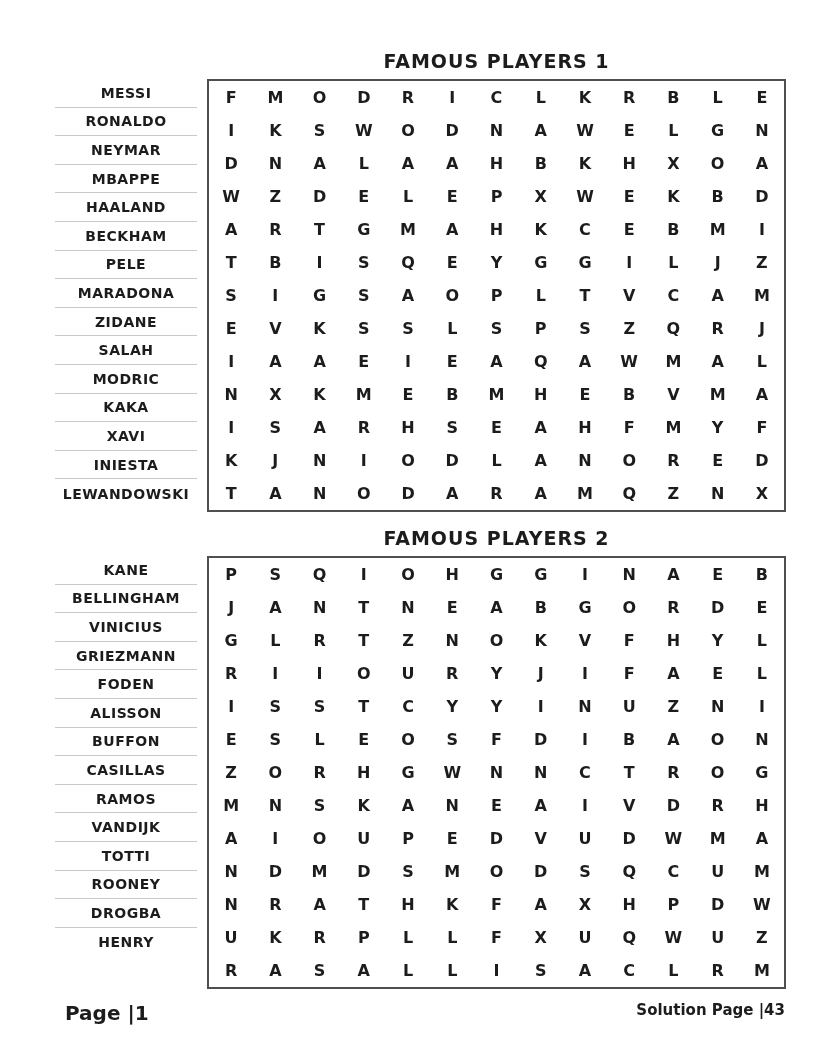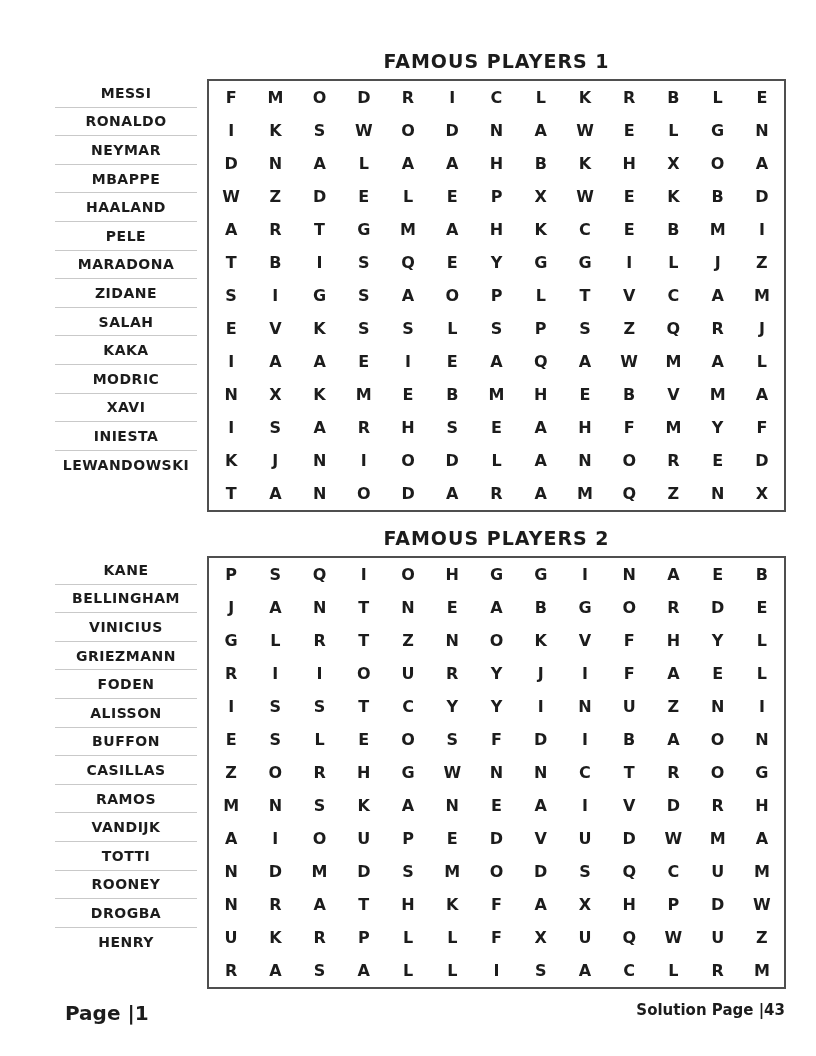--- a/index.html
+++ b/index.html
@@ -67,26 +67,27 @@
 <div class="page">
 
   <section class="puzzle p1">
     <h2 class="puzzle-title">FAMOUS PLAYERS 1</h2>
     <div class="word-list">
         <div class="word sep">MESSI</div>
         <div class="word sep">RONALDO</div>
         <div class="word sep">NEYMAR</div>
         <div class="word sep">MBAPPE</div>
         <div class="word sep">HAALAND</div>
+        <div class="word sep">BECKHAM</div>
         <div class="word sep">PELE</div>
         <div class="word sep">MARADONA</div>
         <div class="word sep">ZIDANE</div>
         <div class="word sep">SALAH</div>
+        <div class="word sep">MODRIC</div>
         <div class="word sep">KAKA</div>
-        <div class="word sep">MODRIC</div>
         <div class="word sep">XAVI</div>
         <div class="word sep">INIESTA</div>
         <div class="word">LEWANDOWSKI</div>
       </div>
     <div class="grid-box">
         <div class="cell">F</div>
         <div class="cell">M</div>
         <div class="cell">O</div>
         <div class="cell">D</div>
         <div class="cell">R</div>

